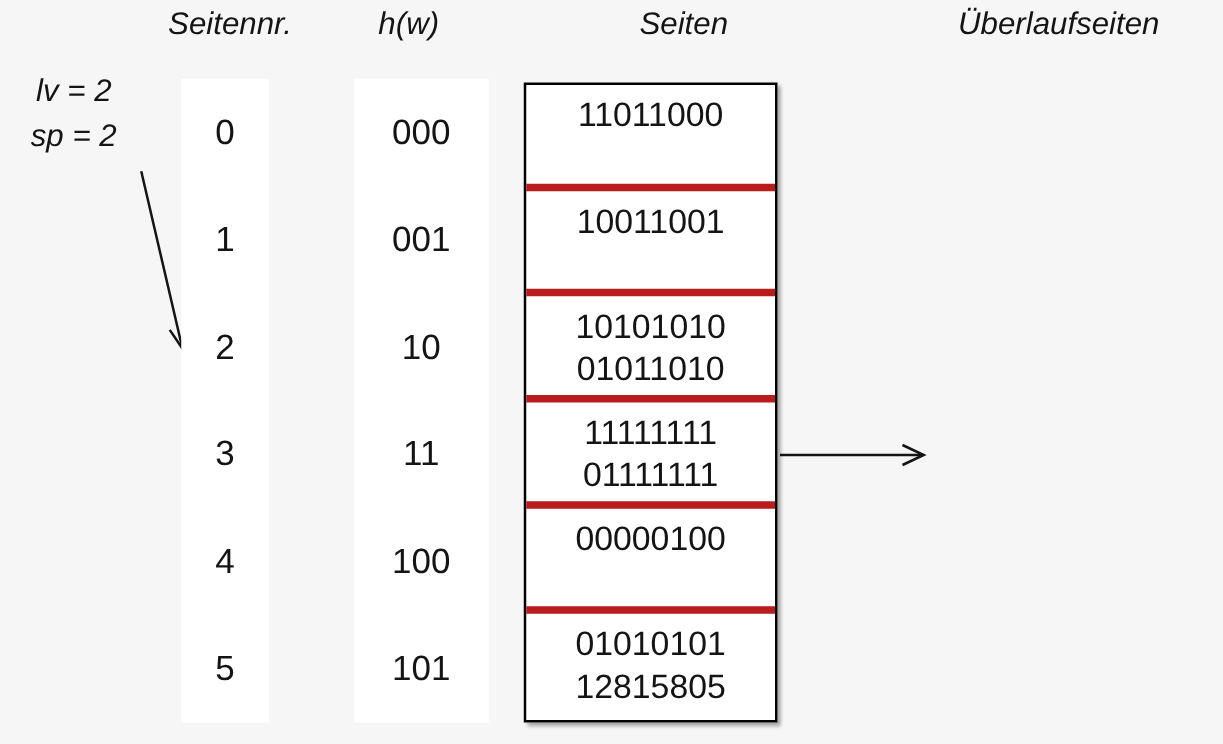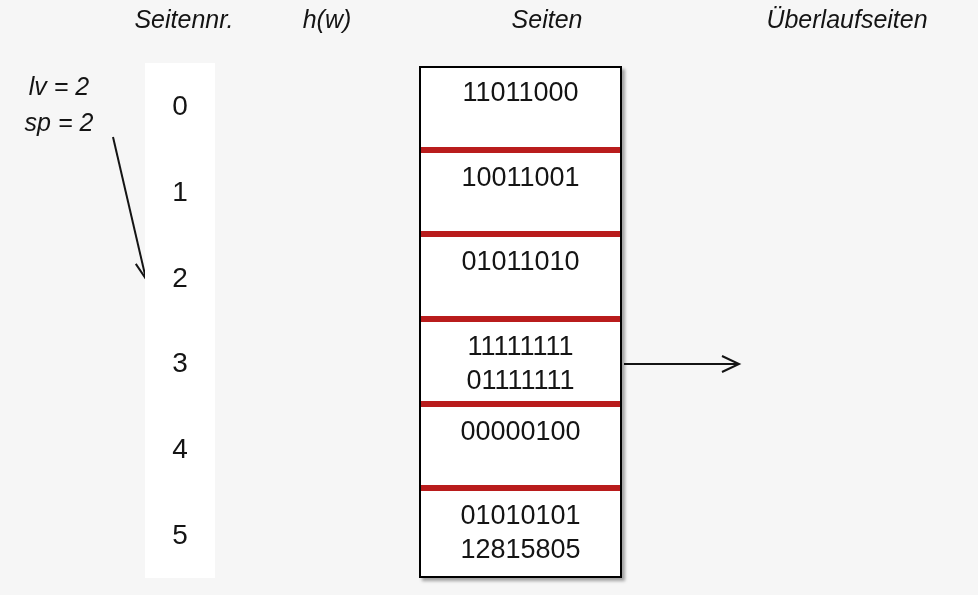--- a/index.html
+++ b/index.html
@@ -21,21 +21,21 @@
     position: absolute;
     top: 5px;
     transform: translateX(-50%);
     font-style: italic;
     font-size: 25px;
     white-space: nowrap;
   }
   .annot {
     position: absolute;
     left: 14px;
-    top: 68px;
+    top: 55px;
     width: 90px;
     text-align: center;
     font-style: italic;
     font-size: 25px;
     line-height: 36px;
     white-space: nowrap;
   }
   .arrows {
     position: absolute;
     left: 0;
@@ -126,31 +126,40 @@
 
   <div class="strip strip-nr">
     <div class="num">0</div>
     <div class="num">1</div>
     <div class="num">2</div>
     <div class="num">3</div>
     <div class="num">4</div>
     <div class="num">5</div>
   </div>
 
+  <div class="strip strip-hw">
+    <div class="num">000</div>
+    <div class="num">001</div>
+    <div class="num">10</div>
+    <div class="num">11</div>
+    <div class="num">100</div>
+    <div class="num">101</div>
+  </div>
 
   <div class="pages">
     <div class="cell">
       <div class="bin">11011000</div>
       <div class="bin"></div>
     </div>
     <div class="cell">
       <div class="bin">10011001</div>
       <div class="bin"></div>
     </div>
     <div class="cell">
+      <div class="bin">10101010</div>
       <div class="bin">01011010</div>
     </div>
     <div class="cell">
       <div class="bin">11111111</div>
       <div class="bin">01111111</div>
     </div>
     <div class="cell">
       <div class="bin">00000100</div>
       <div class="bin"></div>
     </div>

